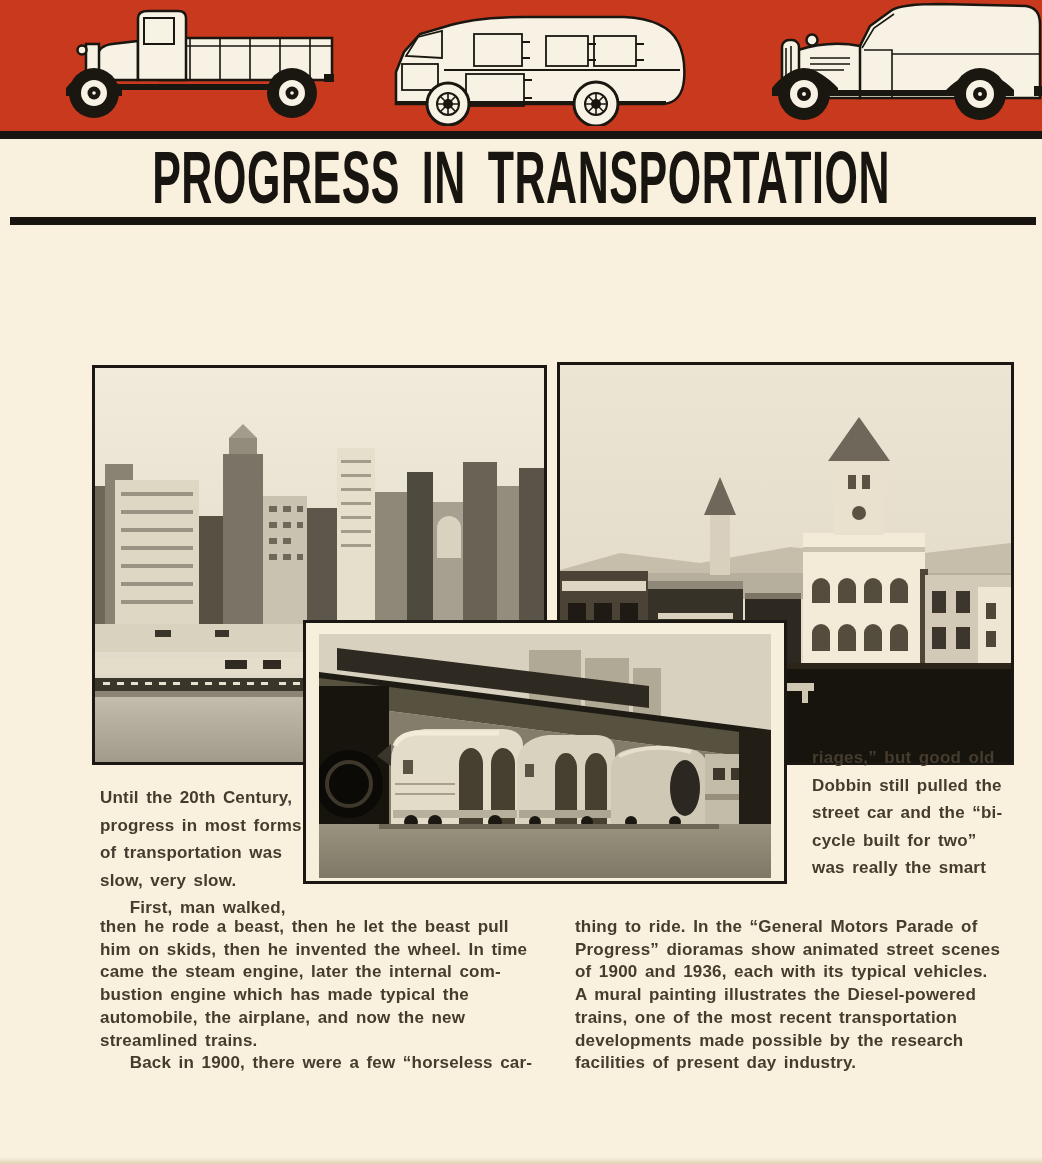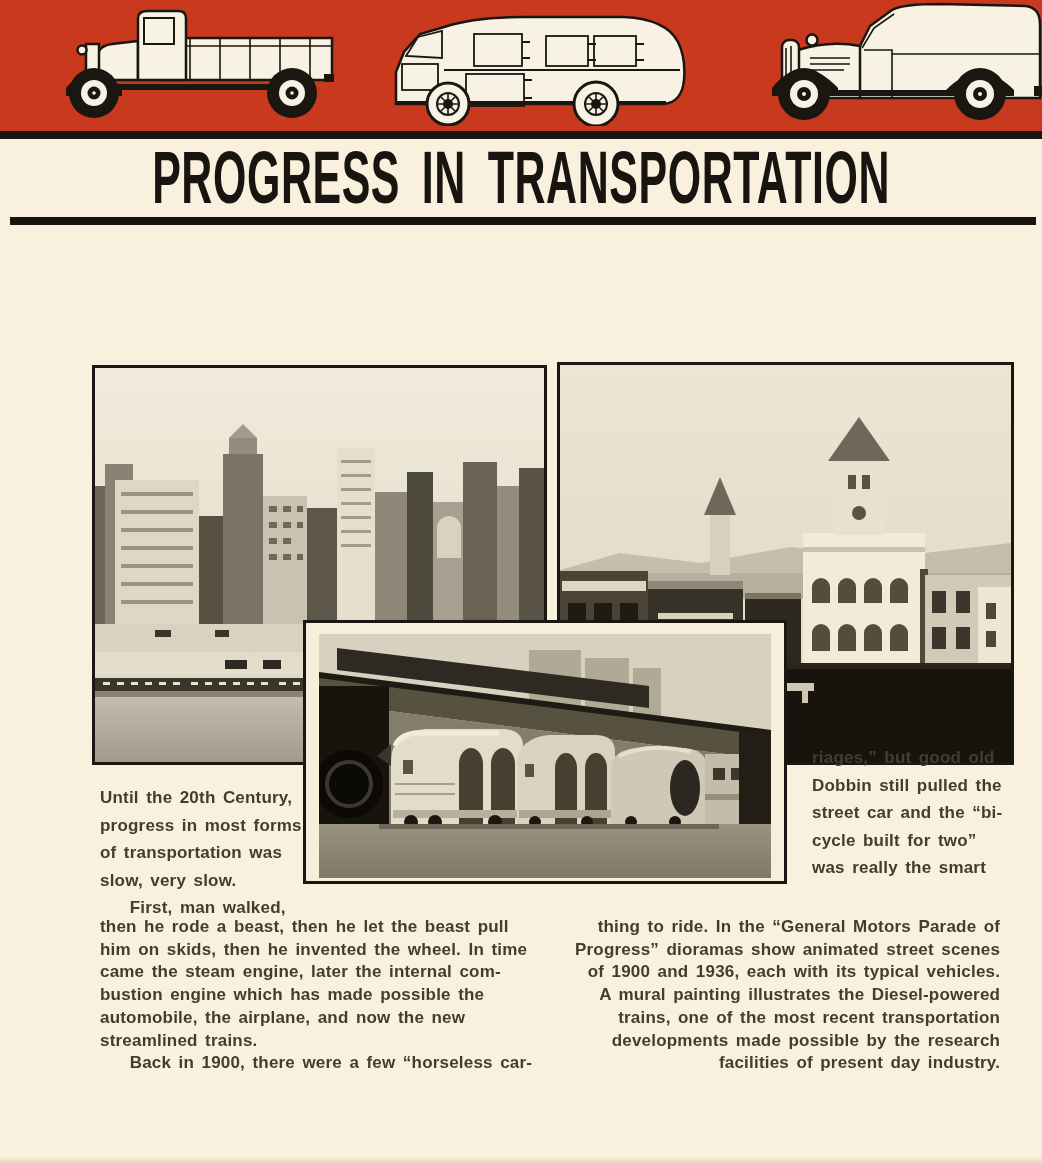--- a/index.html
+++ b/index.html
@@ -30,21 +30,21 @@
   .photo-street{left:557px;top:362px;width:457px;height:403px;z-index:1;}
   .photo-trains{left:303px;top:620px;width:484px;height:264px;z-index:2;padding:11px 13px 3px 13px;}
   
   .txt{position:absolute;margin:0;white-space:pre;font-weight:bold;color:#453c2e;
        font-size:17px;letter-spacing:0.2px;word-spacing:2.5px;z-index:3;}
   .txt-intro{line-height:27.6px;}
   .txt-body{line-height:22.7px;}
   .left-intro{left:100px;top:784px;}
   .left-body{left:100px;top:916px;}
   .right-intro{left:812px;top:744px;}
-  .right-body{left:575px;top:916px;text-align:right;}
+  .right-body{left:575px;top:916px;}
 </style>
 </head>
 <body>
 
 <div class="page">
 
   <header class="banner">
     <div class="truck truck-a">
       <svg viewBox="0 0 302 122" preserveAspectRatio="none">
         <g stroke="#1a1610" stroke-width="2.5" fill="#f7f2e3">
@@ -381,21 +381,21 @@
     </figure>
 
     <p class="txt txt-intro left-intro">Until the 20th Century,
 progress in most forms
 of transportation was
 slow, very slow.
     First, man walked,</p>
     <p class="txt txt-body left-body">then he rode a beast, then he let the beast pull
 him on skids, then he invented the wheel. In time
 came the steam engine, later the internal com-
-bustion engine which has made possible the
+bustion engine which has made typical the
 automobile, the airplane, and now the new
 streamlined trains.
     Back in 1900, there were a few “horseless car-</p>
     <p class="txt txt-intro right-intro">riages,” but good old
 Dobbin still pulled the
 street car and the “bi-
 cycle built for two”
 was really the smart</p>
     <p class="txt txt-body right-body">thing to ride. In the “General Motors Parade of
 Progress” dioramas show animated street scenes

